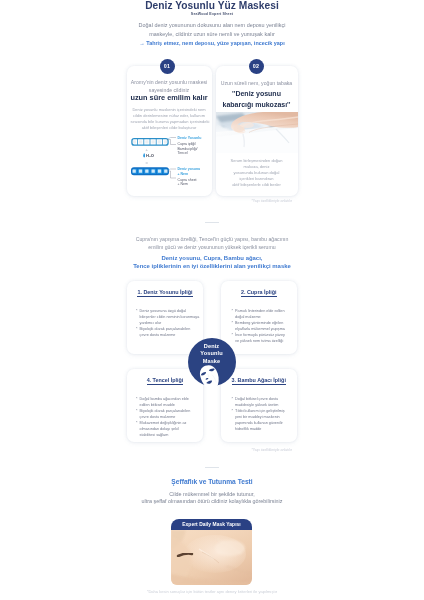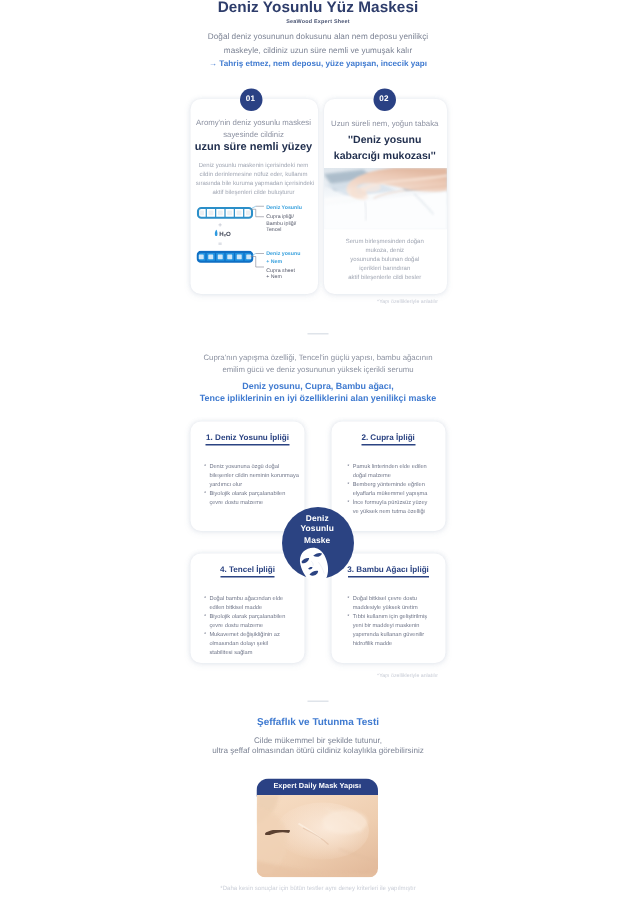--- a/index.html
+++ b/index.html
@@ -98,21 +98,21 @@
     <div>maskeyle, cildiniz uzun süre nemli ve yumuşak kalır</div>
   </div>
   <div class="h-high">→ Tahriş etmez, nem deposu, yüze yapışan, incecik yapı</div>
 
   <div class="badge" id="badge1">01</div>
   <div class="card" id="card1">
     <div class="c-lead" style="top:12px;">
       <div>Aromy'nin deniz yosunlu maskesi</div>
       <div>sayesinde cildiniz</div>
     </div>
-    <div class="c-head" style="top:26.6px;font-size:7.35px;">uzun süre nemli yüzey</div>
+    <div class="c-head" style="top:26.6px;font-size:7.35px;">uzun süre emilim kalır</div>
     <div class="c-body" style="top:40.5px;">
           <span class="ln">Deniz yosunlu maskenin içerisindeki nem</span>
           <span class="ln">cildin derinlemesine nüfuz eder, kullanım</span>
           <span class="ln">sırasında bile kuruma yapmadan içerisindeki</span>
           <span class="ln">aktif bileşenleri cilde buluşturur</span>
         </div>
 
     <div class="diag">
       <svg id="chain-top" width="38" height="7.8" viewBox="0 0 120 25" style="position:absolute;left:4.3px;top:71.8px;">
             <rect x="2.2" y="2.2" width="115.6" height="20.6" rx="7" ry="7" fill="#ffffff" stroke="#2b8fc9" stroke-width="4.4"></rect>

